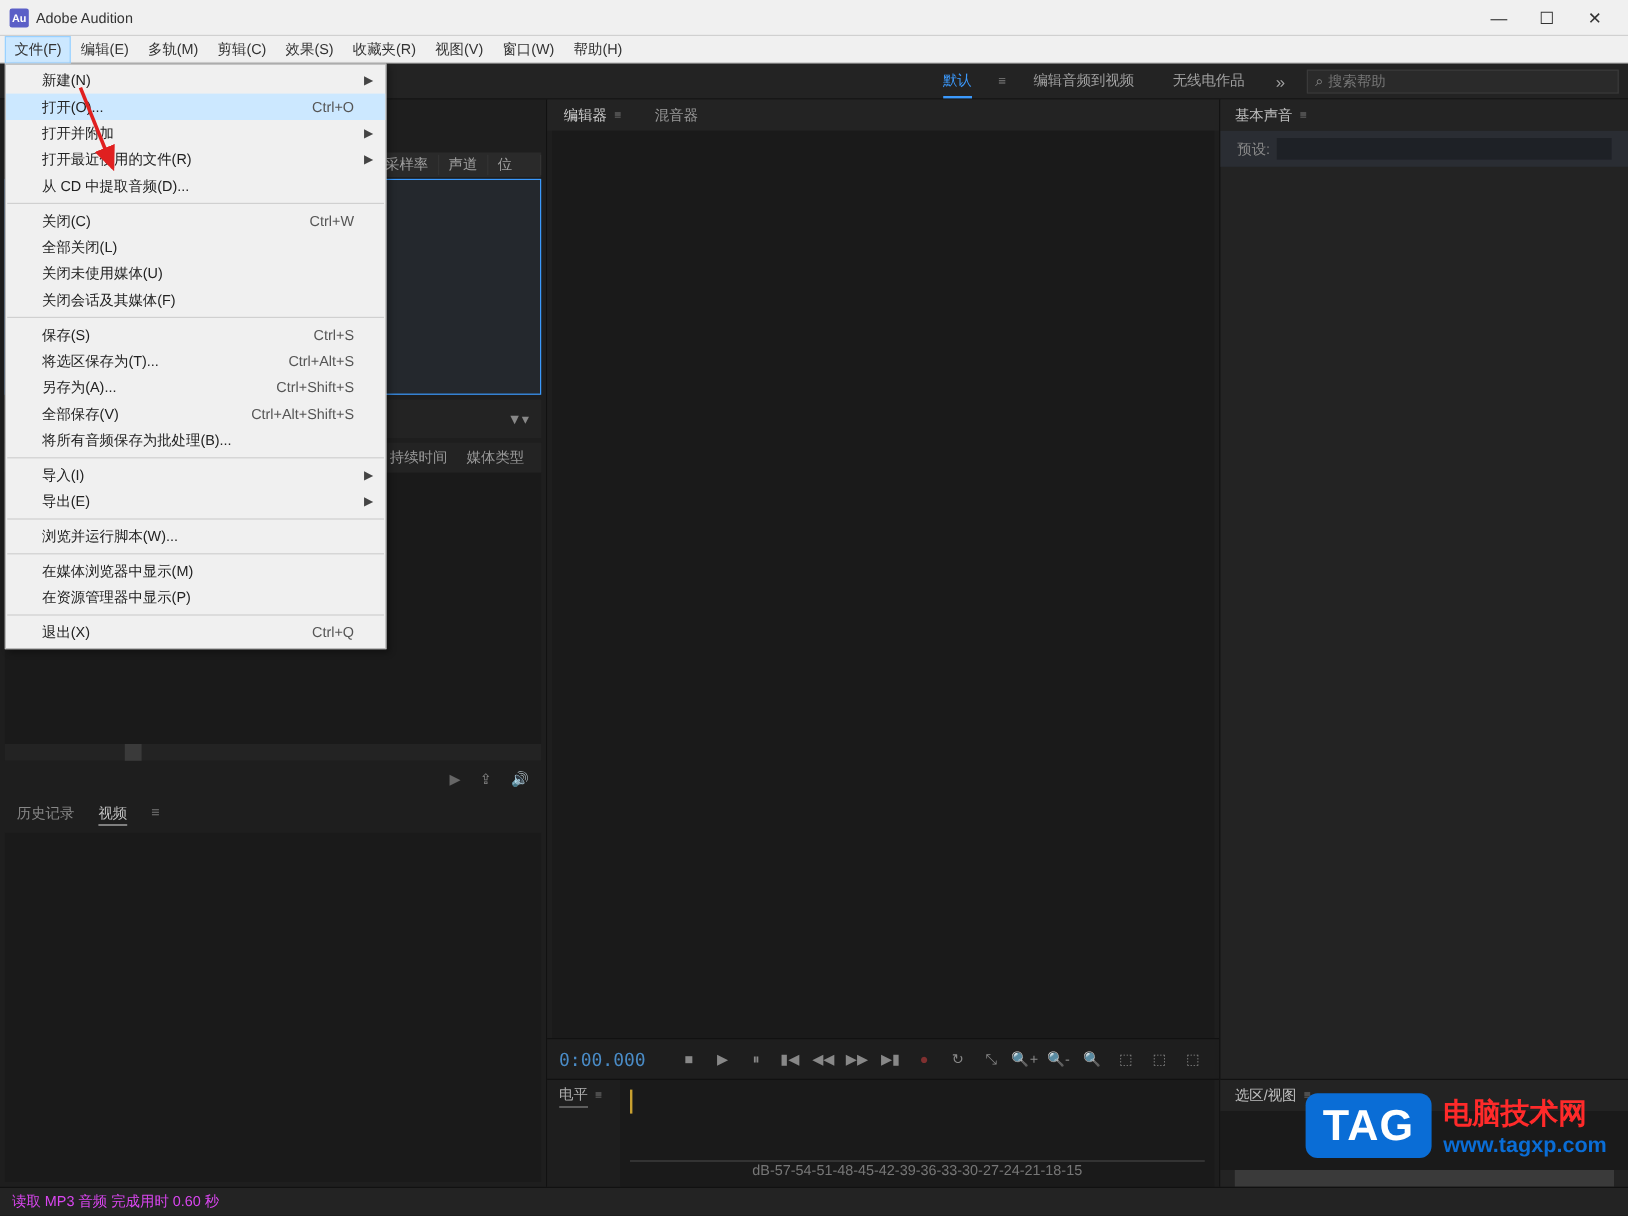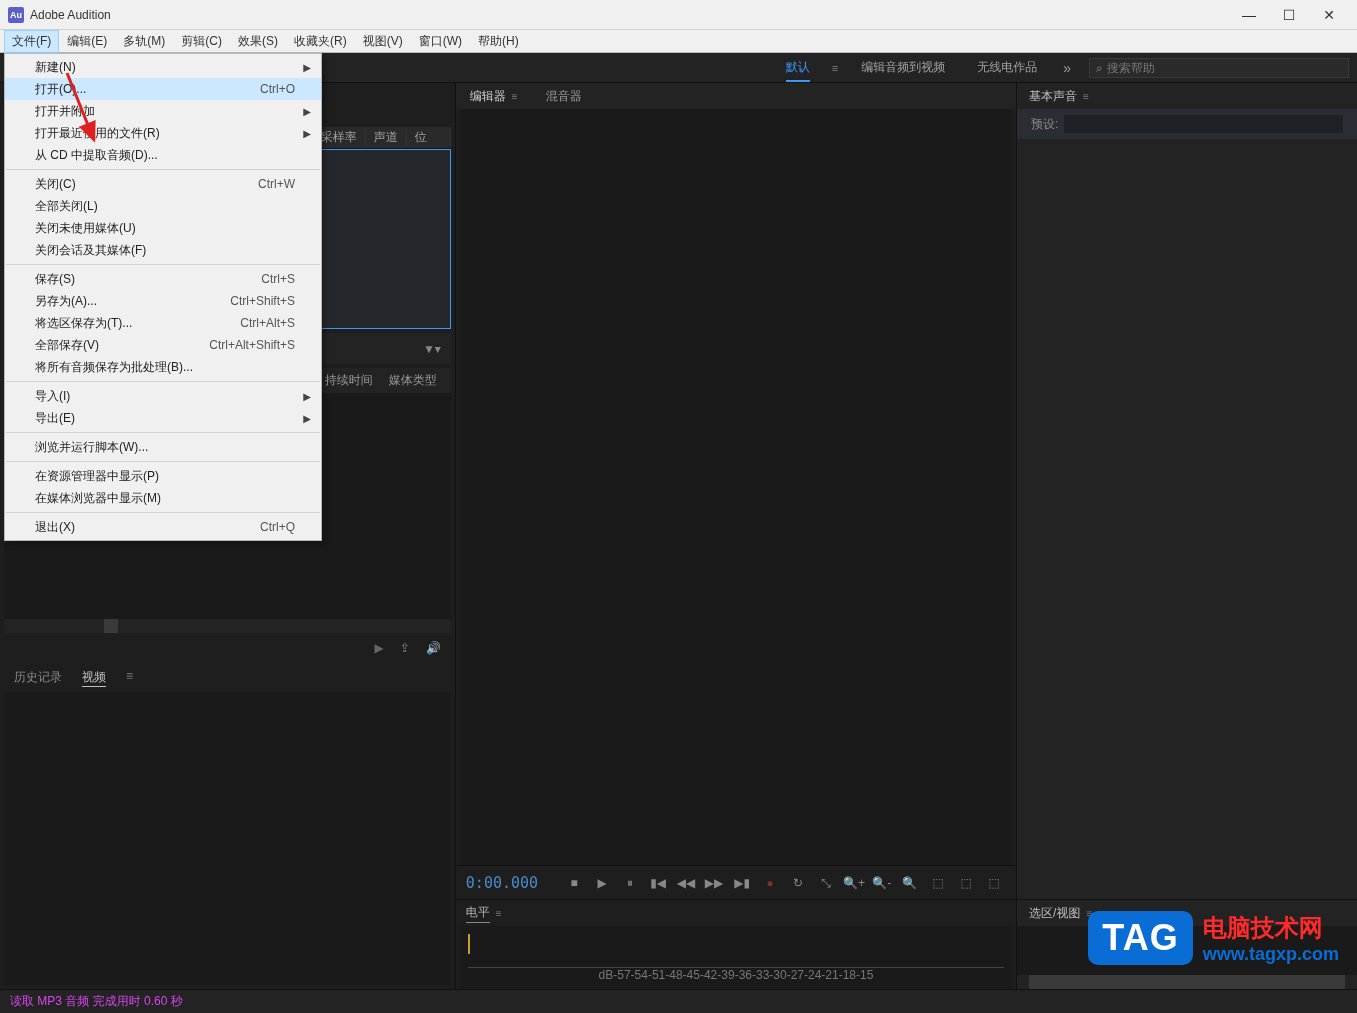--- a/index.html
+++ b/index.html
@@ -78,21 +78,21 @@
 .editor-body { flex: 1; background: #1a1a1a; margin: 0 4px; position: relative; }
 
 
 .transport { height: 34px; display: flex; align-items: center; padding: 0 10px; gap: 4px; background: #1e1e1e; border-top: 1px solid #111; }
 .timecode { color: #4a8cc7; font-family: "Consolas", monospace; font-size: 15px; margin-right: 20px; }
 .tbtn { width: 24px; height: 24px; display: inline-flex; align-items: center; justify-content: center; color: #888; cursor: pointer; }
 .tbtn.rec { color: #803030; }
 .zoom-group { margin-left: auto; display: flex; gap: 4px; }
 
 
-.level-panel { height: 90px; background: #1e1e1e; border-top: 1px solid #111; display: flex; flex-direction: column; }
+.level-panel { height: 90px; background: #1e1e1e; border-top: 1px solid #111; display: flex; flex-direction: row; }
 .level-body { flex: 1; position: relative; background: #1a1a1a; margin: 0 4px; }
 .level-line { position: absolute; left: 8px; top: 8px; width: 2px; height: 20px; background: #c8a030; }
 .level-ruler { position: absolute; bottom: 4px; left: 8px; right: 8px; height: 18px; border-top: 1px solid #444; display: flex; justify-content: center; color: #777; font-size: 10px; }
 
 
 .rtab { display: flex; align-items: center; padding: 4px 12px; color: #c0c0c0; gap: 6px; height: 26px; background: #232323; }
 .r-noselect { padding: 8px 14px; color: #888; font-style: italic; background: #26292d; }
 .r-preset { display: flex; align-items: center; padding: 6px 14px; background: #2a2d33; color: #888; gap: 6px; }
 .r-preset-field { flex: 1; height: 18px; background: #1e2126; }
 
@@ -195,28 +195,28 @@
     </div>
   <div class="ditem">
       <span class="label">关闭会话及其媒体(F)</span>
     </div>
   <div class="sep"></div>
   <div class="ditem">
       <span class="label">保存(S)</span>
       <span class="short">Ctrl+S</span>
     </div>
   <div class="ditem">
+      <span class="label">将选区保存为(T)...</span>
+      <span class="short">Ctrl+Alt+S</span>
+    </div>
+  <div class="ditem">
       <span class="label">另存为(A)...</span>
       <span class="short">Ctrl+Shift+S</span>
     </div>
   <div class="ditem">
-      <span class="label">将选区保存为(T)...</span>
-      <span class="short">Ctrl+Alt+S</span>
-    </div>
-  <div class="ditem">
       <span class="label">全部保存(V)</span>
       <span class="short">Ctrl+Alt+Shift+S</span>
     </div>
   <div class="ditem">
       <span class="label">将所有音频保存为批处理(B)...</span>
     </div>
   <div class="sep"></div>
   <div class="ditem">
       <span class="label">导入(I)</span>
       <span class="arr">▶</span>
@@ -224,24 +224,24 @@
   <div class="ditem">
       <span class="label">导出(E)</span>
       <span class="arr">▶</span>
     </div>
   <div class="sep"></div>
   <div class="ditem">
       <span class="label">浏览并运行脚本(W)...</span>
     </div>
   <div class="sep"></div>
   <div class="ditem">
+      <span class="label">在媒体浏览器中显示(M)</span>
+    </div>
+  <div class="ditem">
       <span class="label">在资源管理器中显示(P)</span>
-    </div>
-  <div class="ditem">
-      <span class="label">在媒体浏览器中显示(M)</span>
     </div>
   <div class="sep"></div>
   <div class="ditem">
       <span class="label">退出(X)</span>
       <span class="short">Ctrl+Q</span>
     </div>
 </div>
 
 <svg class="red-arrow" width="50" height="90">
   <defs>

